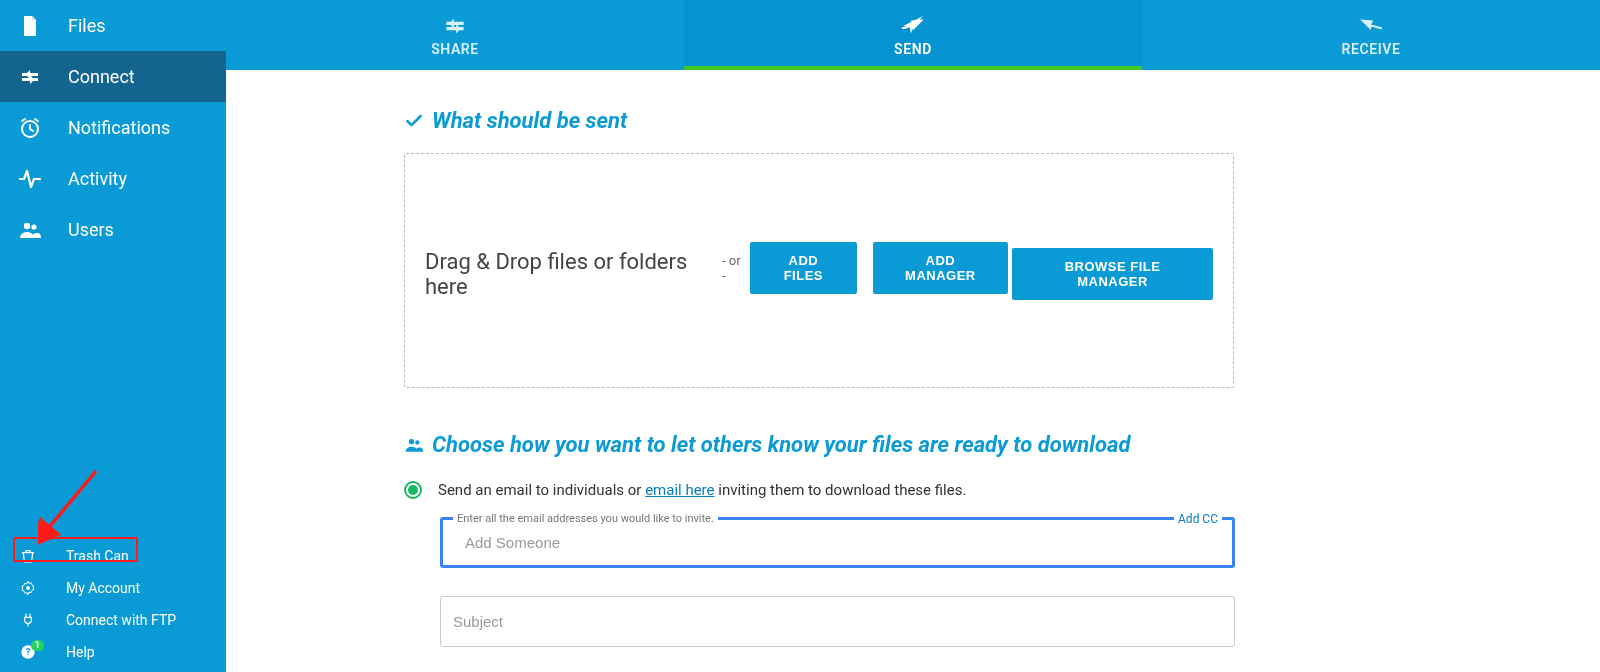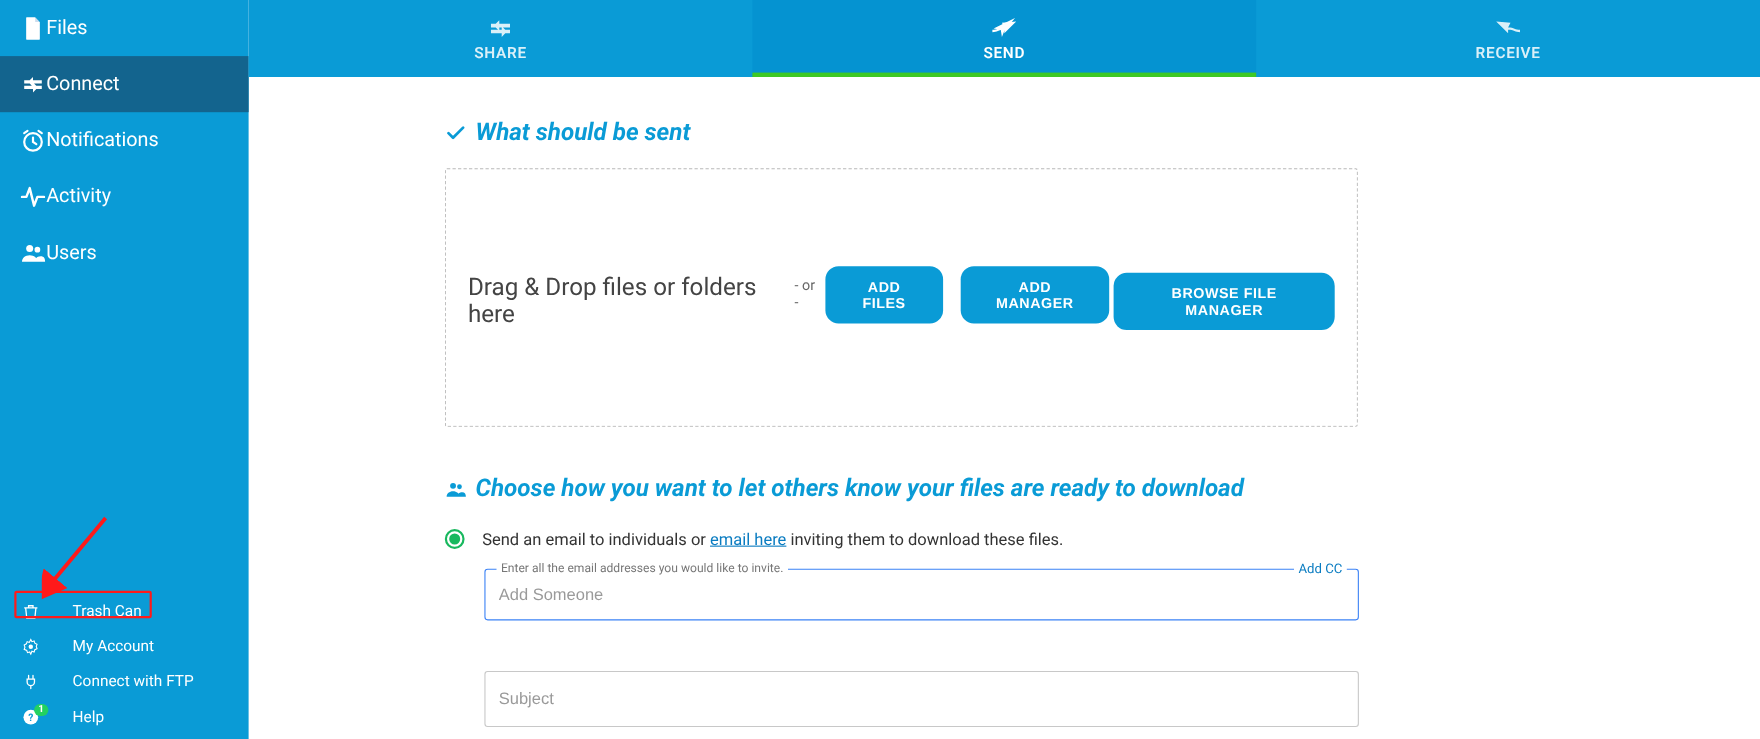--- a/index.html
+++ b/index.html
@@ -25,20 +25,21 @@
   .nav-top { flex: 0 0 auto; }
   .nav-bottom { flex: 0 0 auto; margin-top: auto; padding-bottom: 4px; }
   .nav-item {
     display: flex;
     align-items: center;
     height: 51px;
     padding-left: 18px;
     font-size: 18px;
     font-weight: 400;
     cursor: pointer;
+    gap: 26px;
   }
   .nav-item.active { background: #13648e; }
   .nav-item .icon { width: 24px; height: 24px; display: inline-flex; align-items: center; justify-content: center; fill: #fff; }
   .nav-sub {
     display: flex;
     align-items: center;
     height: 32px;
     padding-left: 20px;
     font-size: 14px;
     cursor: pointer;
@@ -149,21 +150,21 @@
   .dz-or { font-size: 13px; color: #666; margin-bottom: 12px; }
   .btn-row { display: flex; gap: 16px; margin-bottom: 12px; }
   .btn {
     background: #0a9bd6;
     color: #fff;
     border: none;
     font-size: 13px;
     font-weight: 600;
     letter-spacing: 0.5px;
     padding: 11px 20px;
-    border-radius: 12px;
+    border-radius: 2px;
     cursor: pointer;
   }
 
   .radio-row {
     display: flex;
     align-items: center;
     padding: 4px 0 18px 0;
     gap: 16px;
     font-size: 15px;
     color: #333;
@@ -174,23 +175,24 @@
     border-radius: 50%;
     display: inline-flex; align-items: center; justify-content: center;
     flex-shrink: 0;
   }
   .radio-inner { width: 10px; height: 10px; background: #18b85e; border-radius: 50%; }
   .link { color: #0a7cc1; text-decoration: underline; cursor: pointer; }
 
   .form-area { margin-left: 36px; width: 795px; }
   .fieldset {
     position: relative;
-    border: 1px solid #3b82f6;
+    border: 3px solid #3b82f6;
     border-radius: 3px;
-    margin-bottom: 46px;
+    margin-bottom: 28px;
+    padding-left: 10px;
   }
   .fieldset .legend {
     position: absolute;
     top: -8px; left: 10px;
     background: #fff;
     padding: 0 4px;
     font-size: 11px; color: #777;
   }
   .fieldset .right-action {
     position: absolute;

